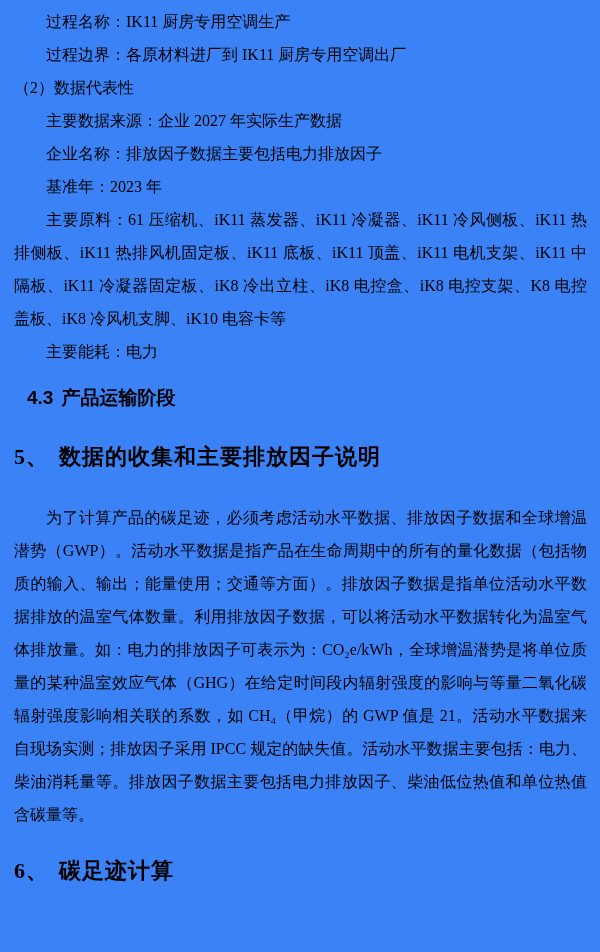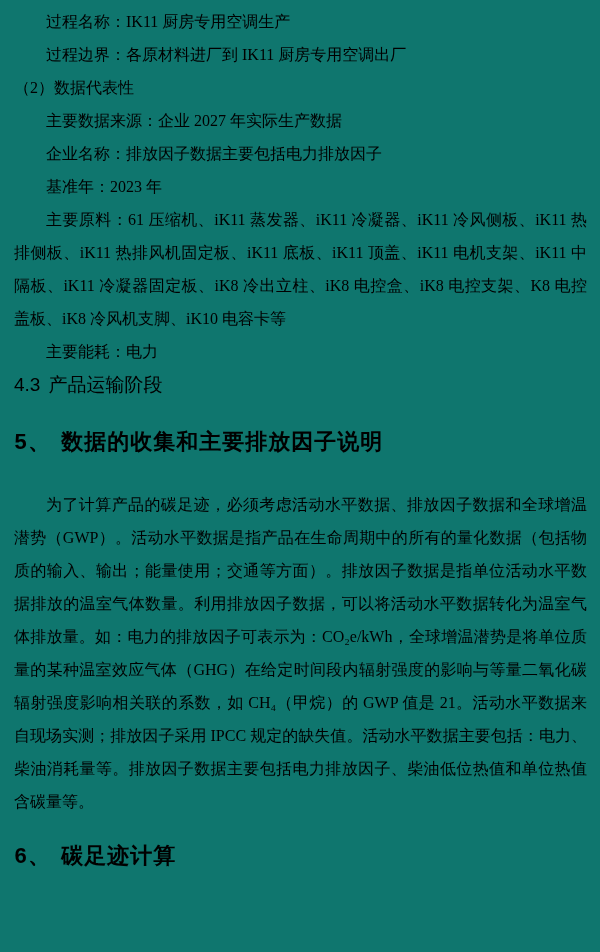--- a/index.html
+++ b/index.html
@@ -12,51 +12,51 @@
     height: 952px;
     overflow: hidden;
     color: #000000;
     font-family: "Liberation Serif", "DejaVu Serif", serif;
   }
   .page {
     box-sizing: border-box;
     width: 600px;
     height: 952px;
     padding: 5px 13px 0 14px;
-    background: #0f766e;
+    background: #3b82f6;
   }
   .para {
     margin: 0;
     font-size: 16px;
     line-height: 33px;
     text-align: justify;
     text-justify: inter-ideograph;
     text-align-last: left;
     word-break: break-word;
   }
   .para.indent {
     text-indent: 32px;
   }
   .h-sub {
-    margin: 0;
+    margin: 13px;
     font-size: 19px;
     line-height: 33px;
-    font-weight: normal;
+    font-weight: bold;
     color: #000000;
   }
   .h-sub .num {
     font-family: "Liberation Sans", "DejaVu Sans", sans-serif;
     margin-right: 8px;
   }
   .h-major {
     margin: 26px 0 27px 0;
     font-size: 22px;
     line-height: 34px;
     font-weight: bold;
-    font-family: Liberation Mono, monospace;
+    font-family: Liberation Serif, serif;
     color: #000000;
     letter-spacing: 1px;
   }
   .h-major .num {
     margin-right: 10px;
   }
   .h-major.last {
     margin: 23px 0 0 0;
   }
 </style>

